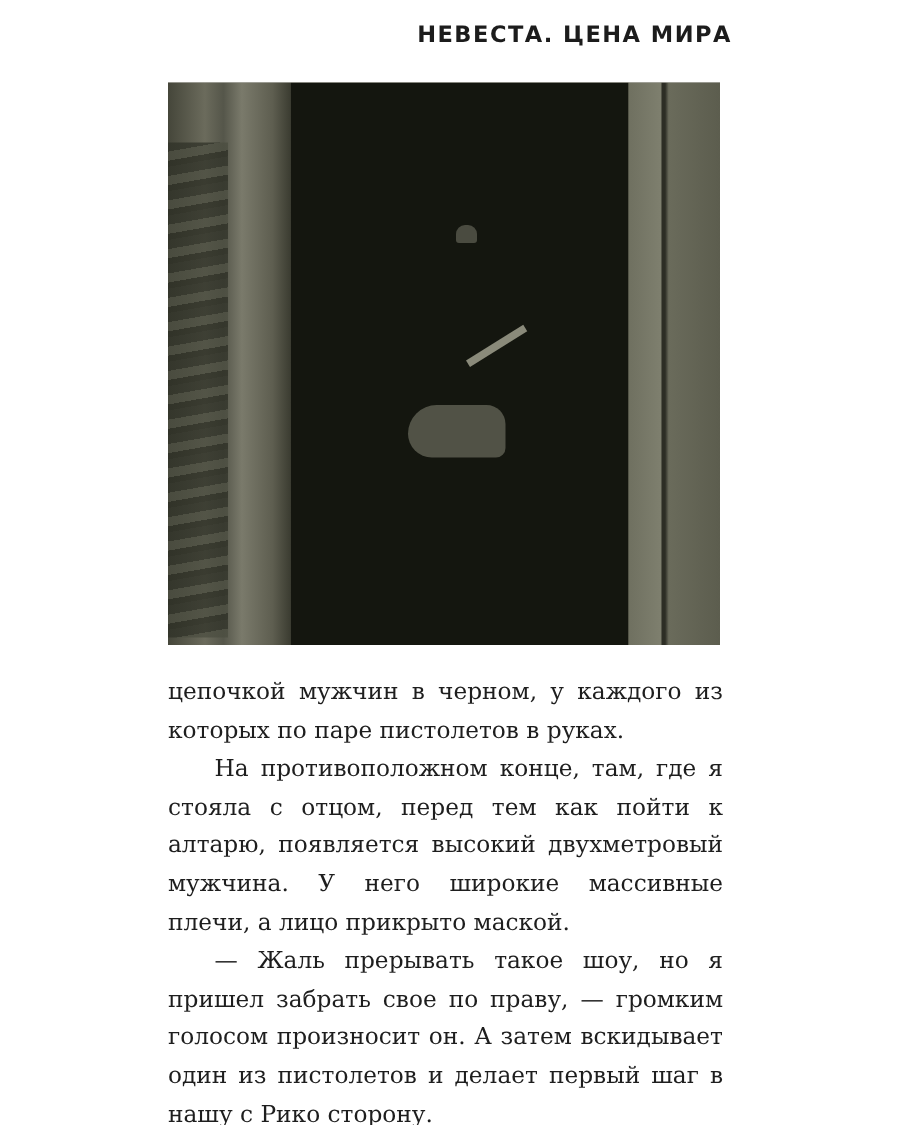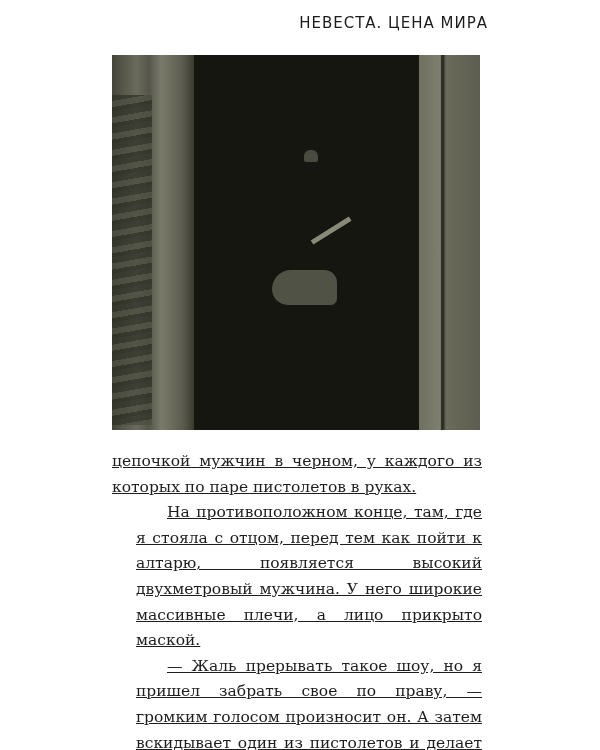--- a/index.html
+++ b/index.html
@@ -3,21 +3,21 @@
 <meta charset="utf-8">
 <style>
   html, body { margin: 0; padding: 0; }
   body {
     width: 600px; height: 750px; background: #ffffff; position: relative; overflow: hidden;
     font-family: "DejaVu Serif", "Liberation Serif", serif; color: #1e1e1e;
   }
   .running-head {
     position: absolute; top: 14px; right: 112px;
     font-family: "DejaVu Sans", "Liberation Sans", sans-serif;
-    font-size: 15px; letter-spacing: 1px; color: #1c1c1c; font-weight: 400; text-align: right;
+    font-size: 15px; letter-spacing: 1px; color: #1c1c1c; font-weight: 700; text-align: right;
   }
   .photo {
     position: absolute; left: 112px; top: 55px; width: 368px; height: 375px;
     background: #5a5a4c; overflow: hidden;
   }
   .photo .wall-left {
     position: absolute; left: 0; top: 0; width: 82px; height: 100%;
     background: linear-gradient(90deg, #45463a 0%, #6b6b5c 30%, #55564a 45%, #7a7a6b 60%, #5e5e50 85%, #3a3b30 100%);
   }
   .photo .ivy {
@@ -42,22 +42,22 @@
     background: #8a8a7a; transform: rotate(-32deg); transform-origin: left center;
   }
   .photo .hand {
     position: absolute; left: 160px; top: 215px; width: 65px; height: 35px;
     background: #5c5d50; border-radius: 30px 20px 10px 25px; opacity: 0.85;
   }
   .text {
     position: absolute; left: 112px; top: 449px; width: 370px;
     font-size: 15.5px; line-height: 25.6px; text-align: justify;
   }
-  .text p { margin: 0; text-decoration: underline; }
-  .text p.indent { text-indent: 31px; margin-left: 24px; }
+  .text p { margin: 0; }
+  .text p.indent { text-indent: 31px; }
 </style>
 </head>
 <body>
 
 <div class="running-head">НЕВЕСТА. ЦЕНА МИРА</div>
 
 <div class="photo">
   <div class="wall-left"></div>
   <div class="ivy"></div>
   <div class="door"></div>

